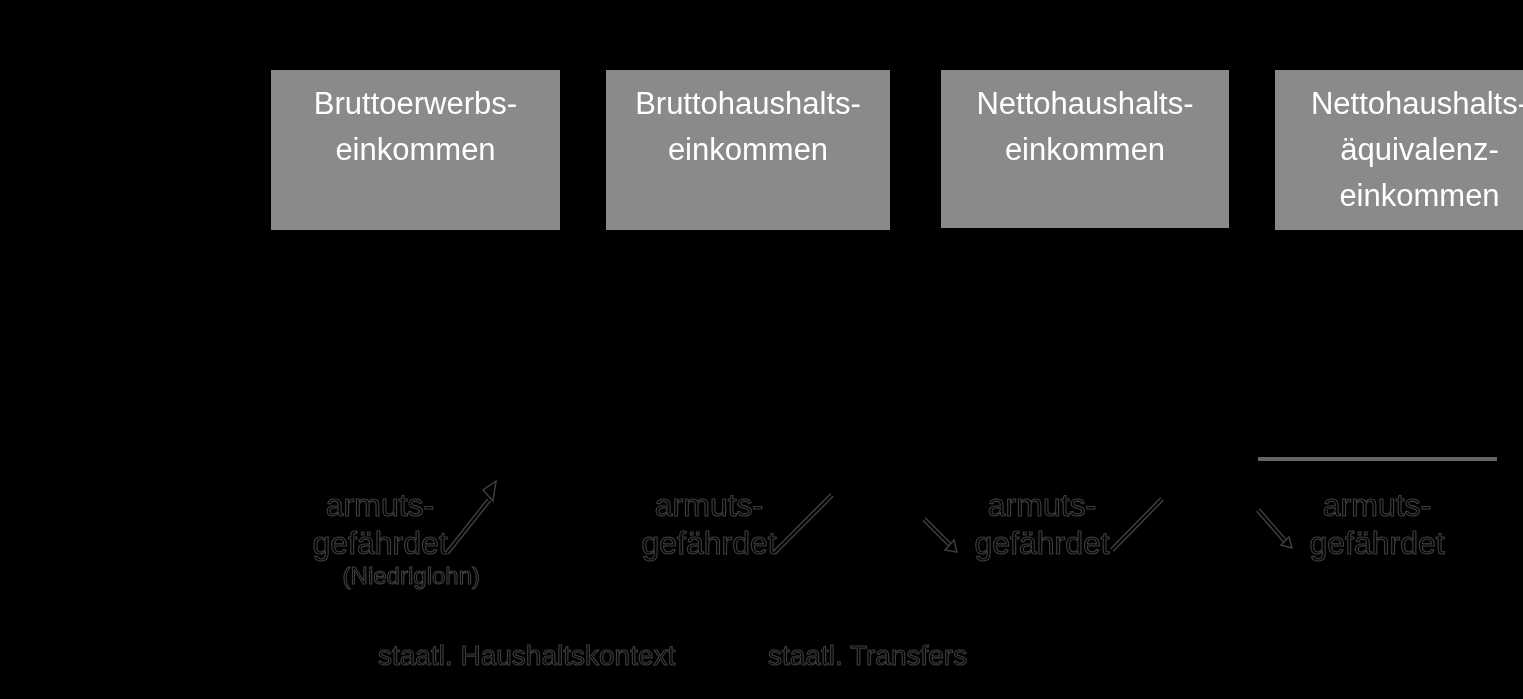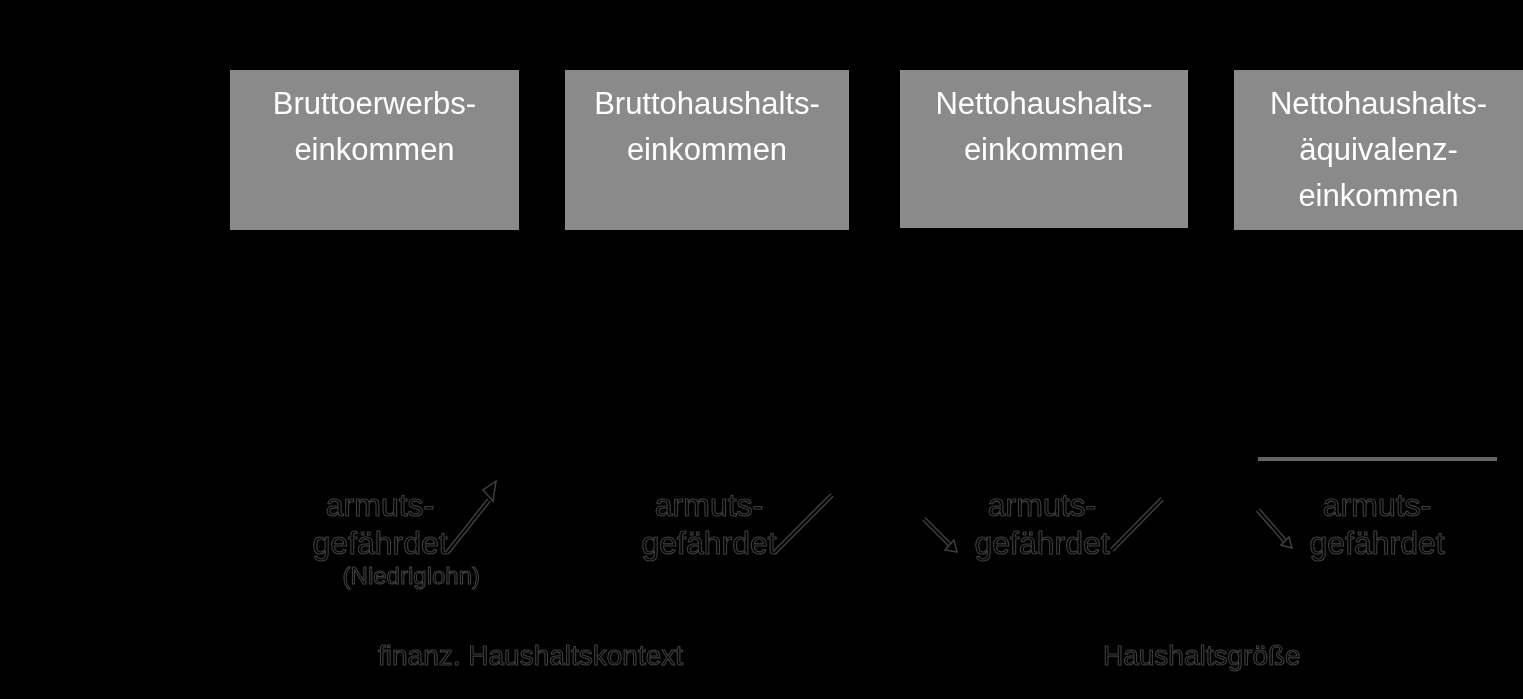--- a/index.html
+++ b/index.html
@@ -14,20 +14,21 @@
     position:absolute;
     top:70px; height:160px;
     background:#8a8a8a;
     color:#ffffff;
     font-size:31px;
     line-height:46px;
     text-align:center;
     white-space:pre-line;
     padding-top:11px;
     box-sizing:border-box;
+    margin-left:41px;
   }
   .box1 { left:230px; width:289px; }
   .box2 { left:565px; width:284px; }
   .box3 { left:900px; width:288px; height:158px; }
   .box4 { left:1234px; width:289px; }
   .ghost {
     color:#000000;
     -webkit-text-stroke:1.1px #3e3e3e;
     text-shadow:0 0 1px #2e2e2e;
   }
@@ -94,22 +95,22 @@
   <div class="pov-label pov1 ghost">armuts-
 gefährdet</div>
   <div class="pov-sub ghost">(Niedriglohn)</div>
   <div class="pov-label pov2 ghost">armuts-
 gefährdet</div>
   <div class="pov-label pov3 ghost">armuts-
 gefährdet</div>
   <div class="pov-label pov4 ghost">armuts-
 gefährdet</div>
 
-  <div class="bottom-label bl1 ghost">finanz. Haushaltskontext</div>
-  <div class="bottom-label bl3 ghost">Haushaltsgröße</div>
+  <div class="bottom-label bl1 ghost">staatl. Haushaltskontext</div>
+  <div class="bottom-label bl2 ghost">staatl. Transfers</div>
 
   <svg class="overlay" viewBox="0 0 1523 699" xmlns="http://www.w3.org/2000/svg">
 
     <g>
       <line x1="447" y1="553" x2="489" y2="500" stroke="#3e3e3e" stroke-width="5"></line>
       <line x1="447" y1="553" x2="489" y2="500" stroke="#000000" stroke-width="2"></line>
       <polygon points="496,481 483,490 493,501" fill="#000000" stroke="#3e3e3e" stroke-width="1.5"></polygon>
     </g>
 
     <g>

